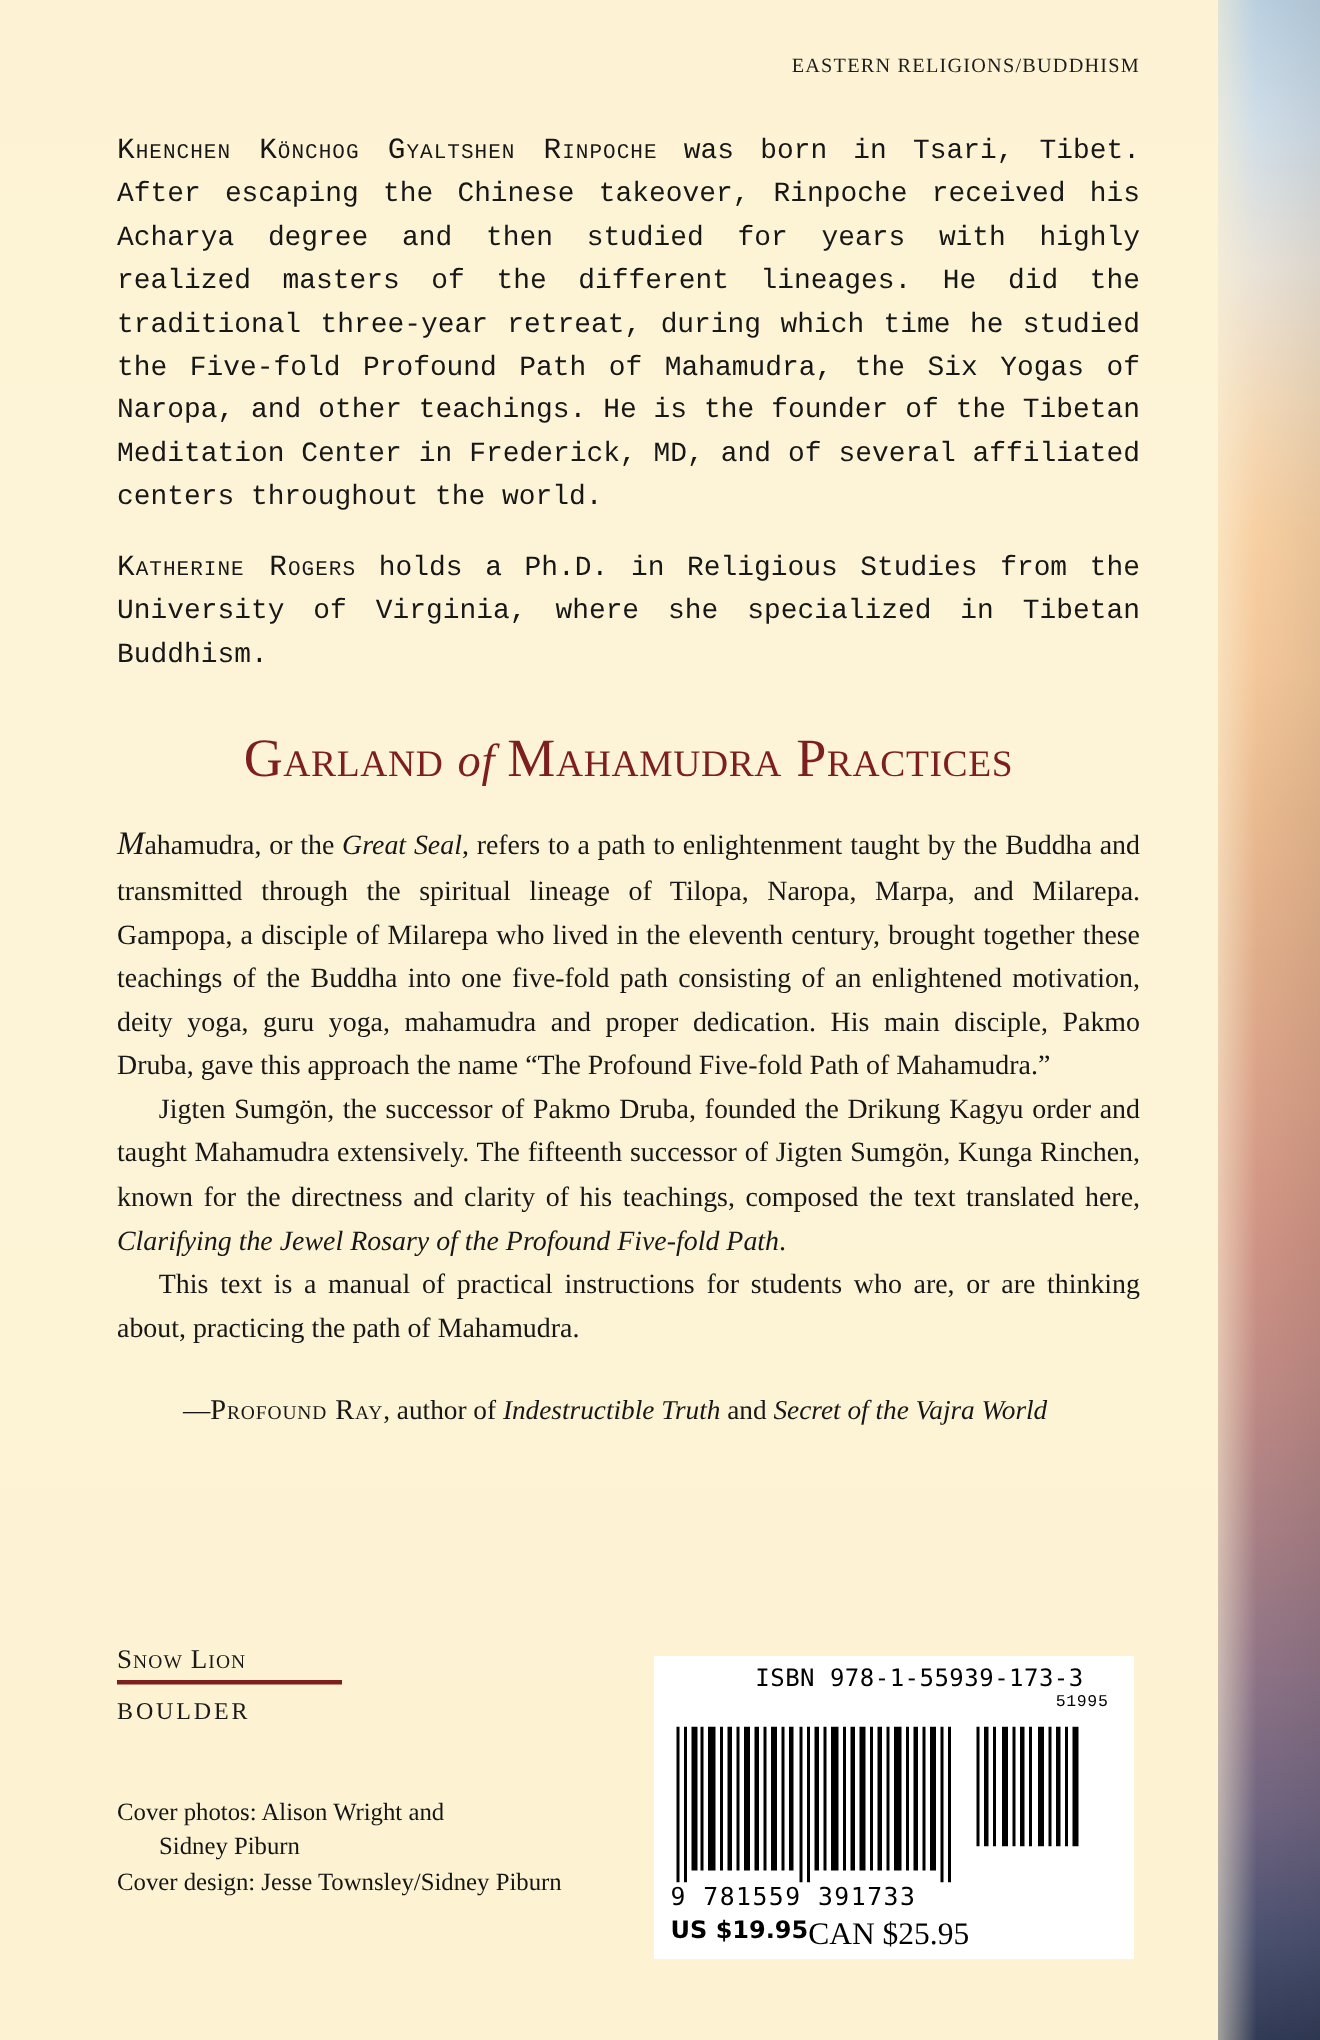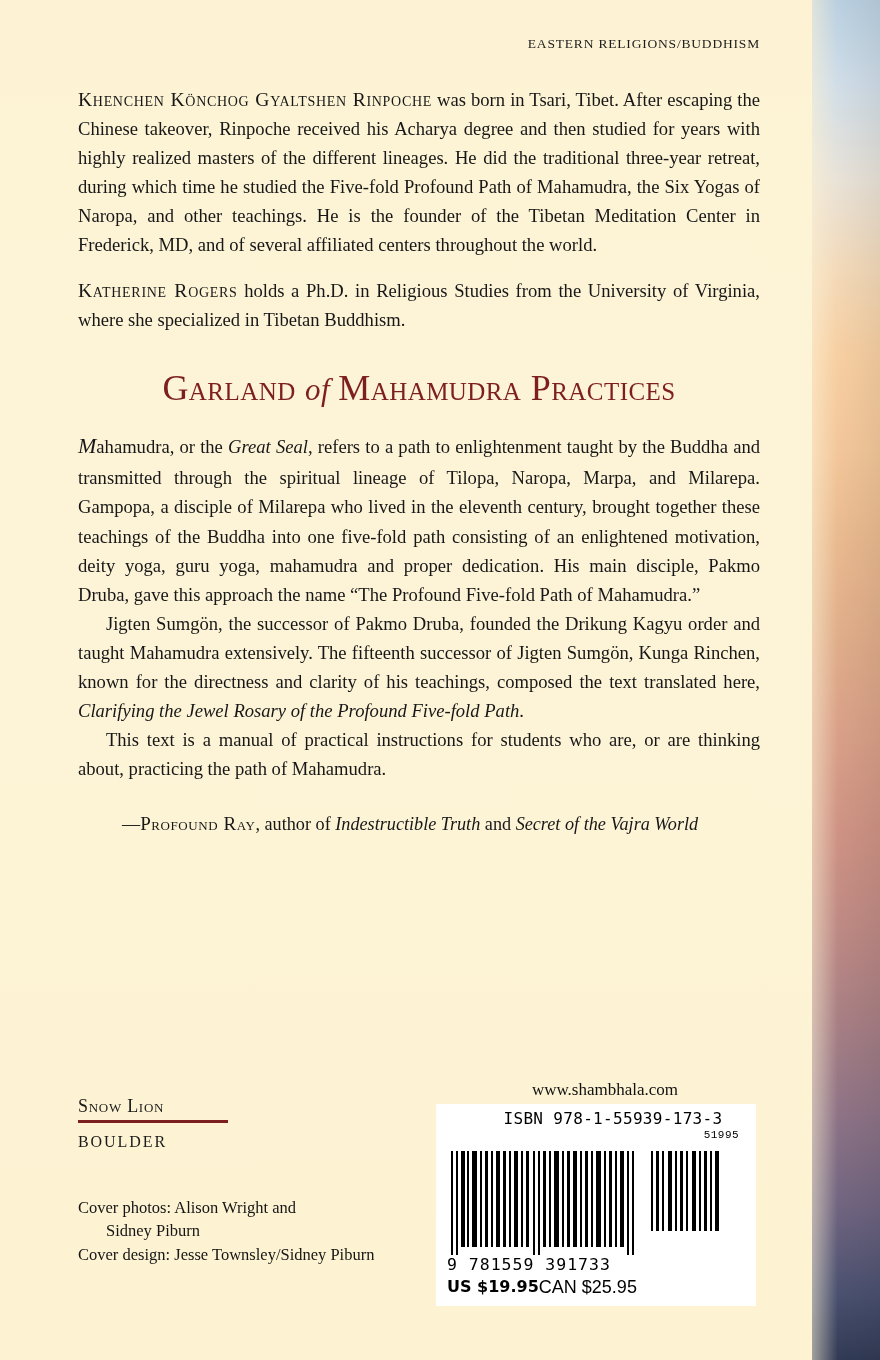--- a/index.html
+++ b/index.html
@@ -73,20 +73,21 @@
     left: 78px;
     top: 85px;
     width: 682px;
   }
   p.bio {
     margin: 0 0 16px 0;
     font-size: 18.6px;
     line-height: 1.555;
     text-align: justify;
     color: #171717;
+    font-family: Liberation Mono, monospace;
   }
   .smallcaps {
     font-variant: small-caps;
     letter-spacing: 0.035em;
     font-size: 19.6px;
   }
   h1.title {
     margin: 34px 0 20px 0;
     font-size: 36px;
     line-height: 1.1;
@@ -251,22 +252,22 @@
     top: 172px;
     width: 300px;
     display: flex;
     font-family: "DejaVu Sans", sans-serif;
     font-size: 16px;
     font-weight: bold;
     color: #000;
   }
   .price-row .can {
     font-weight: normal;
-    font-family: Liberation Sans, sans-serif;
-    font-size: 18px;
+    font-family: Liberation Serif, serif;
+    font-size: 21px;
     padding-right: 40px;
   }
 </style>
 </head>
 <body>
 
 <div class="page">
 
   <div class="spine">
     <div class="spine-inner"></div>
@@ -291,21 +292,20 @@
       <p class="desc indent">This text is a manual of practical instructions for students who are, or are thinking about, practicing the path of Mahamudra.</p>
 
       <div class="blurb">
         <span class="attrib"><span>—</span><span class="name">Profound Ray</span><span>, author of </span><span class="italic">Indestructible Truth</span><span> and </span><span class="italic">Secret of the Vajra World</span></span>
       </div>
 
     </div>
 
     <div class="footer">
 
-      <div class="shambhala-url">www.shambhala.com</div>
 
       <div class="publisher">
         <div class="sl-name">Snow Lion</div>
         <div class="sl-rule"></div>
         <div class="sl-city">BOULDER</div>
       </div>
 
       <div class="credits">
         <div>Cover photos:  Alison Wright and</div>
         <div class="indent2">Sidney Piburn</div>

